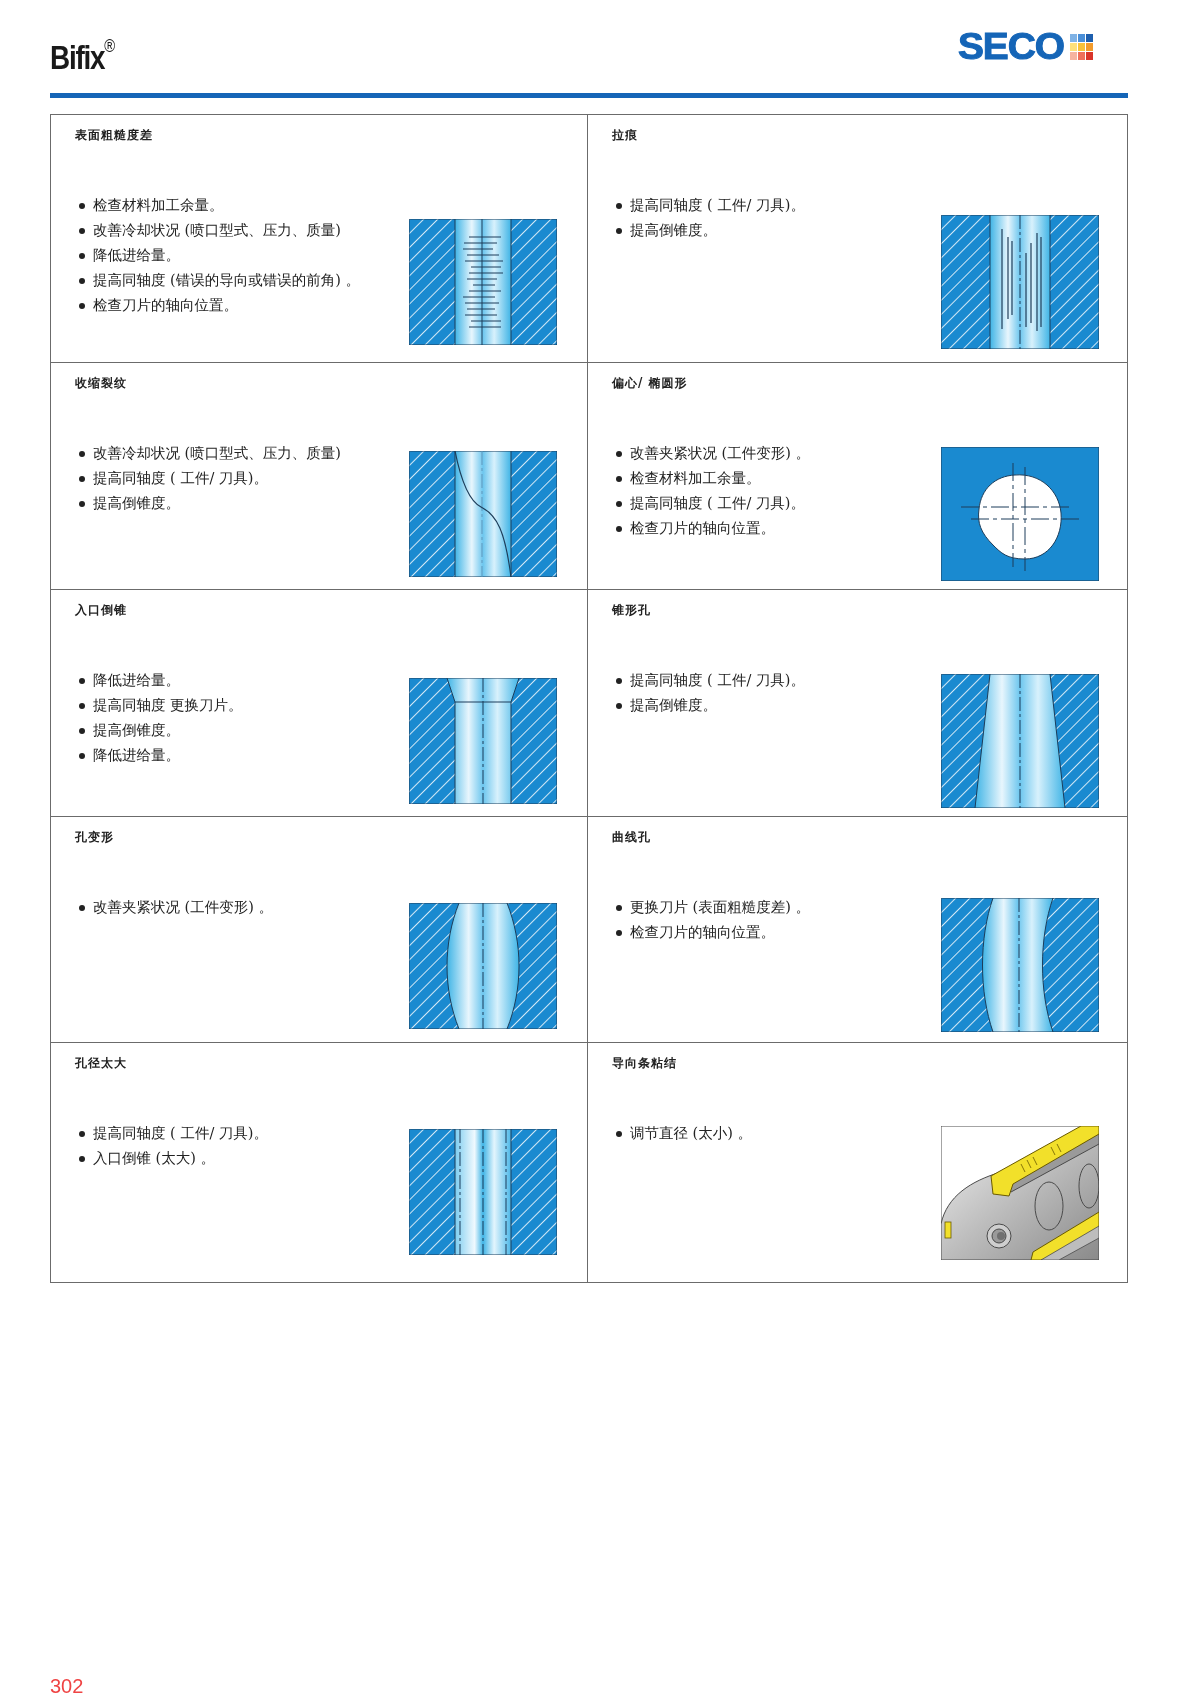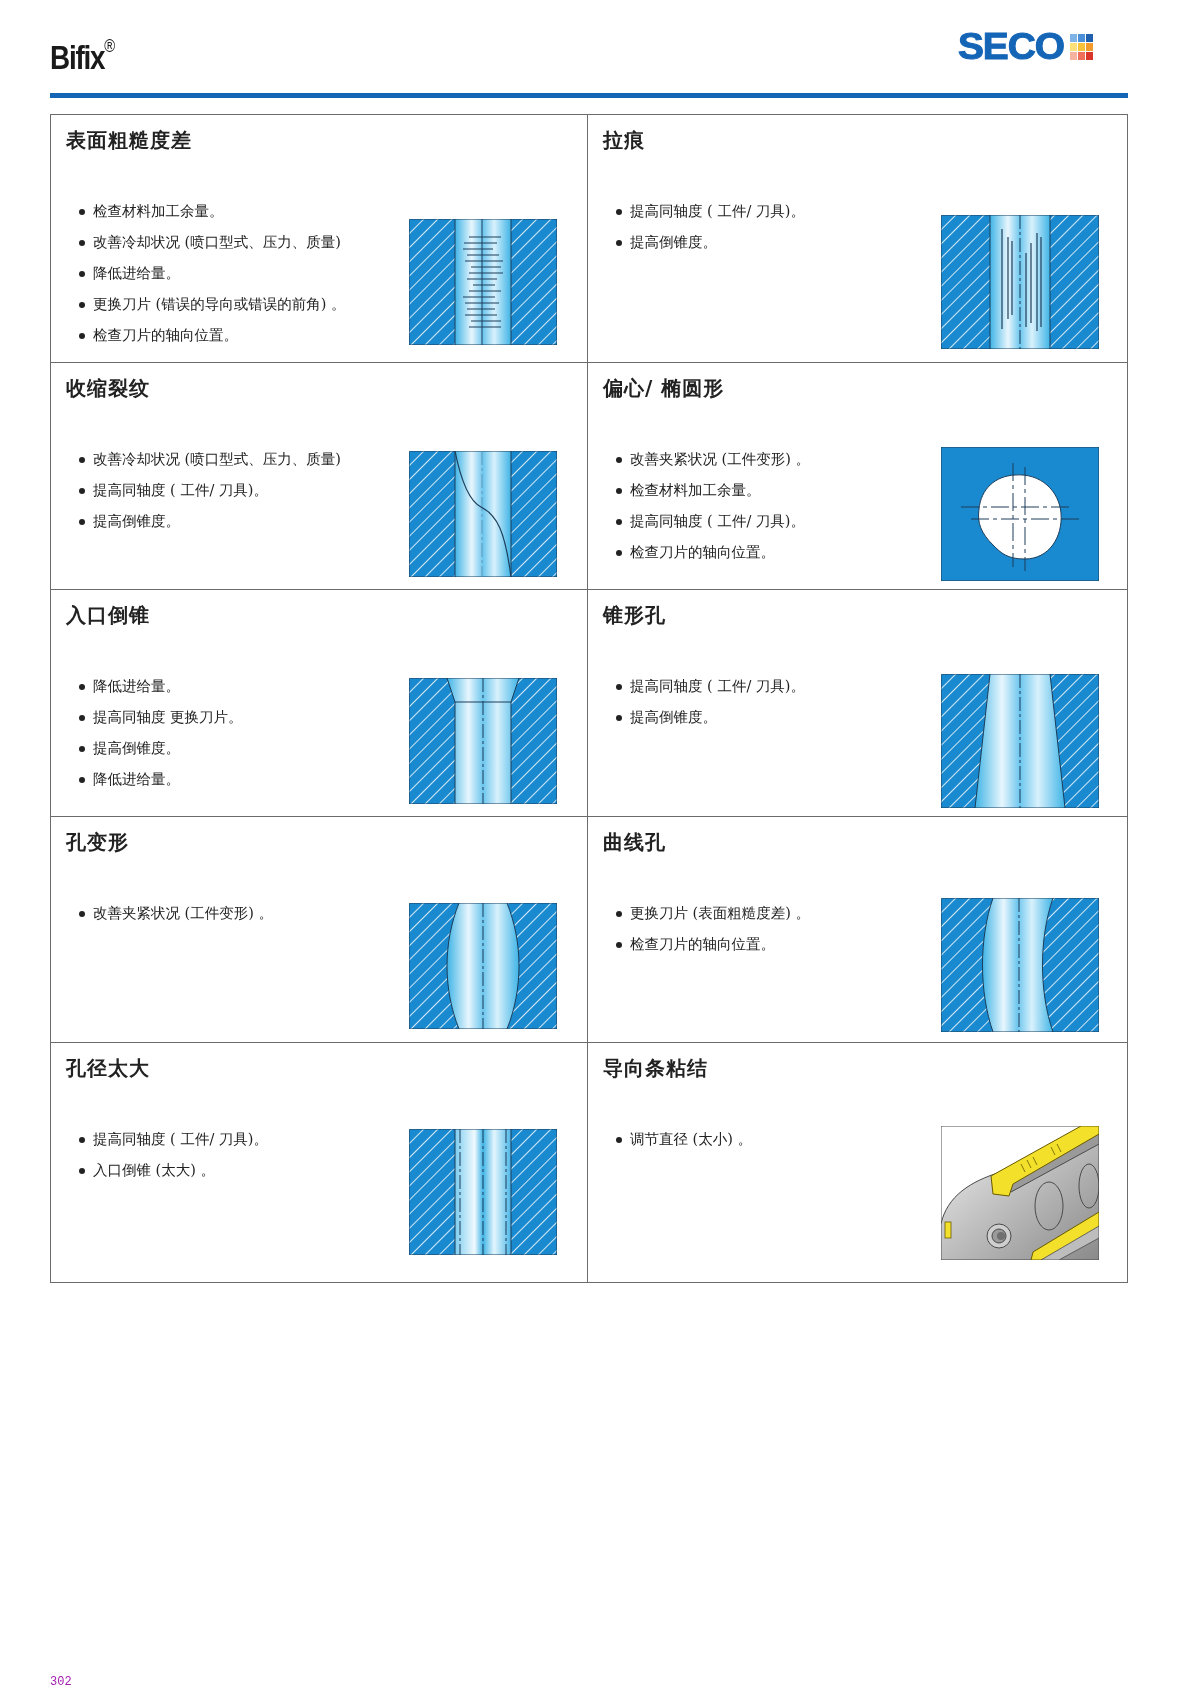--- a/index.html
+++ b/index.html
@@ -27,36 +27,36 @@
 
   .grid {
     position: absolute; left: 50px; top: 114px; width: 1078px;
     border: 1.5px solid #6b6b6b;
     display: grid; grid-template-columns: 537px 539px;
   }
   .cell { position: relative; border-right: 1.5px solid #6b6b6b; border-bottom: 1.5px solid #6b6b6b; }
   .cell:nth-child(2n) { border-right: none; }
   .cell.last-row { border-bottom: none; }
   .cell-title {
-    position: absolute; left: 15px; top: 12px;
-    font-size: 20px; font-weight: bold; color: #222; letter-spacing: 1px;
+    position: absolute; left: 24px; top: 12px;
+    font-size: 12px; font-weight: bold; color: #222; letter-spacing: 1px;
   }
   .cell-list { position: absolute; left: 28px; list-style: none; font-size: 14.5px; line-height: 25px; color: #222; }
-  .cell-list li { position: relative; padding-left: 14px; white-space: nowrap; margin-top: 6px; }
+  .cell-list li { position: relative; padding-left: 14px; white-space: nowrap; }
   .cell-list li.wrap { white-space: normal; width: 230px; line-height: 18px; margin-bottom: 5px; }
   .cell-list li::before {
     content: ""; position: absolute; left: 0; top: 10px; width: 6px; height: 6px; border-radius: 50%; background: #222;
   }
   .cell-list li.wrap::before { top: 6px; }
   .figure { position: absolute; }
   .figure svg { display: block; }
 
   .page-number {
     position: absolute; left: 50px; top: 1675px;
-    font-family: Liberation Mono, monospace; font-size: 12px; color: #a21caf;
+    font-family: Liberation Sans, sans-serif; font-size: 20px; color: #ef4444;
   }
 </style>
 </head>
 <body>
 
 <svg width="0" height="0" style="position:absolute">
   <defs>
     <pattern id="hatch" patternUnits="userSpaceOnUse" width="10" height="10" patternTransform="rotate(45)">
       <rect width="10" height="10" fill="#1a8ad0"></rect>
       <line x1="0" y1="0" x2="0" y2="10" stroke="#ffffff" stroke-width="1.6"></line>
@@ -103,21 +103,21 @@
 <div class="header-rule"></div>
 
 <div class="grid">
 
   <div class="cell" style="height:248px">
     <div class="cell-title">表面粗糙度差</div>
     <ul class="cell-list" style="top:78px">
       <li>检查材料加工余量。</li>
       <li>改善冷却状况 (喷口型式、压力、质量)</li>
       <li>降低进给量。</li>
-      <li>更换刀片 (错误的导向或错误的前角) 。</li>
+      <li>提高同轴度 (错误的导向或错误的前角) 。</li>
       <li>检查刀片的轴向位置。</li>
     </ul>
     <div class="figure" style="left:358px; top:104px">
       <svg width="148" height="126" viewBox="0 0 148 126">
         <rect x="0" y="0" width="148" height="126" fill="url(#hatch)" stroke="#1d3d5a" stroke-width="1"></rect>
         <rect x="46" y="0" width="56" height="126" fill="url(#bore)" stroke="#1d3d5a" stroke-width="1"></rect>
         <line x1="73" y1="0" x2="73" y2="126" stroke="#1d3d5a" stroke-width="1"></line>
         <g stroke="#1d3d5a" stroke-width="1">
           <line x1="60" y1="18" x2="92" y2="18"></line>
             <line x1="55" y1="24" x2="88" y2="24"></line>

